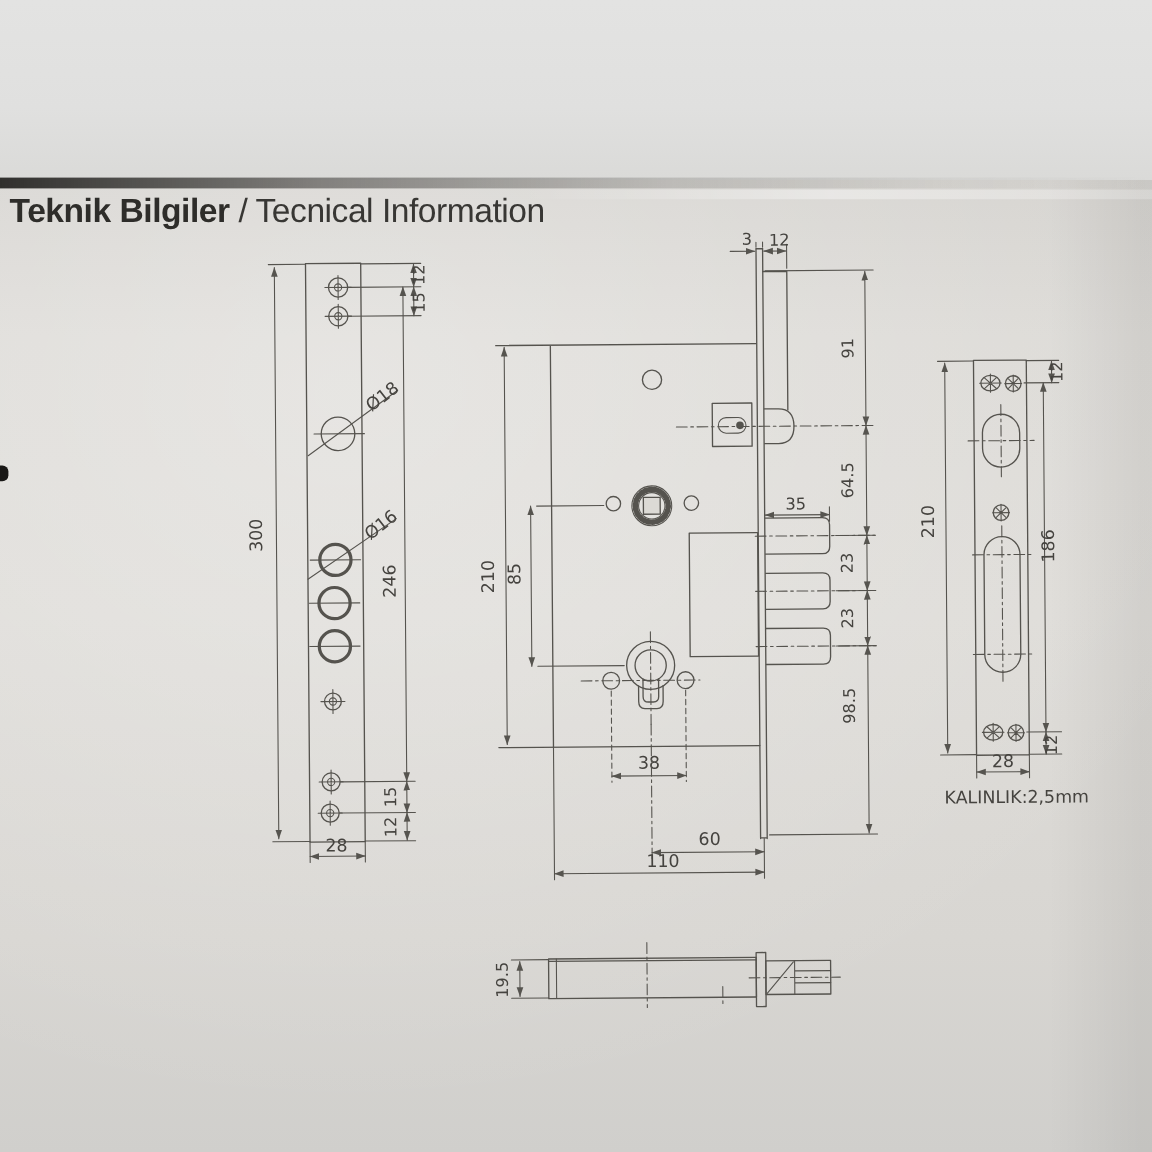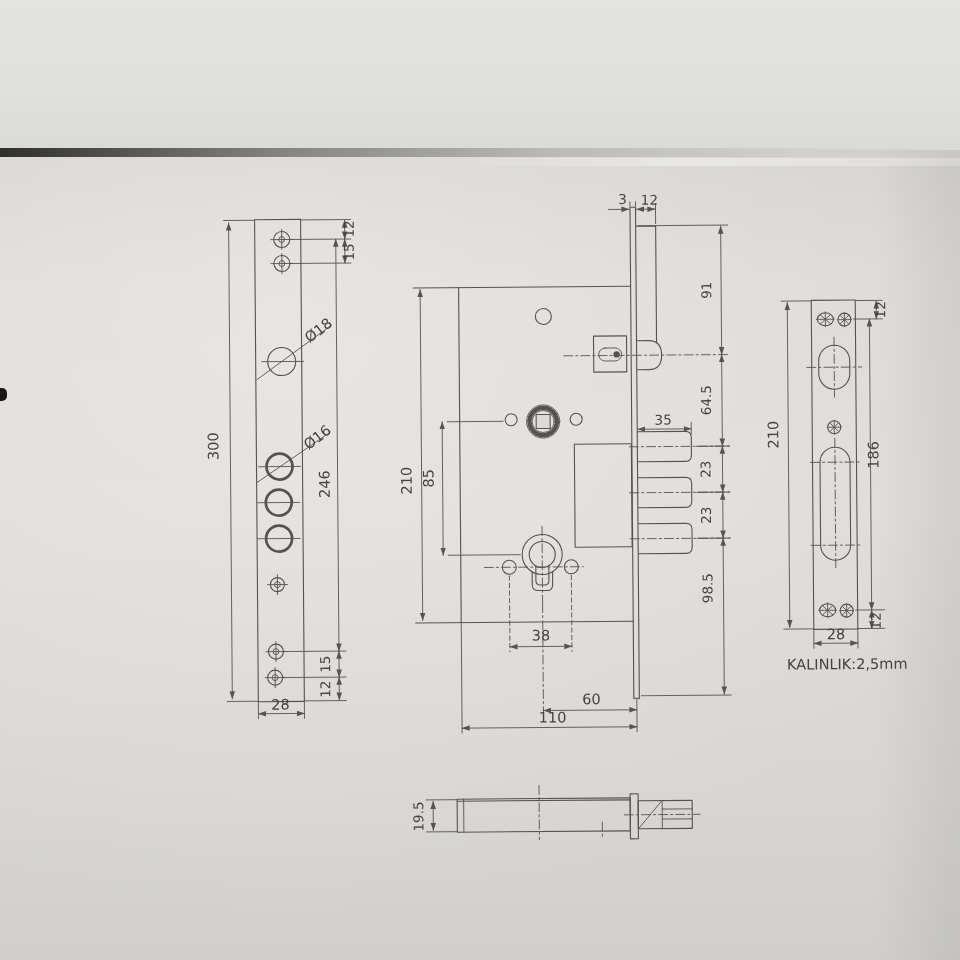--- a/index.html
+++ b/index.html
@@ -38,20 +38,21 @@
 </head>
 <body>
 
 <div id="stage">
   <div id="top-band"></div>
   <div id="page"></div>
   <div id="seam"></div>
   <div id="seam-highlight"></div>
   <div id="edge-notch"></div>
 
+  <div id="title"><span class="t-bold">Teknik Bilgiler</span><span class="t-reg"> / Tecnical Information</span></div>
 
   <svg id="drawing" width="960" height="960" viewBox="0 0 960 960">
     <defs>
       <marker id="ar" viewBox="0 0 10 8" markerWidth="9.5" markerHeight="7.5" refX="9" refY="4" orient="auto-start-reverse">
         <path d="M0,0.7 L9.4,4 L0,7.3 Z" fill="#56544f"></path>
       </marker>
     </defs>
 
     <g>
       <rect class="ln" x="257" y="218" width="46" height="482"></rect>

